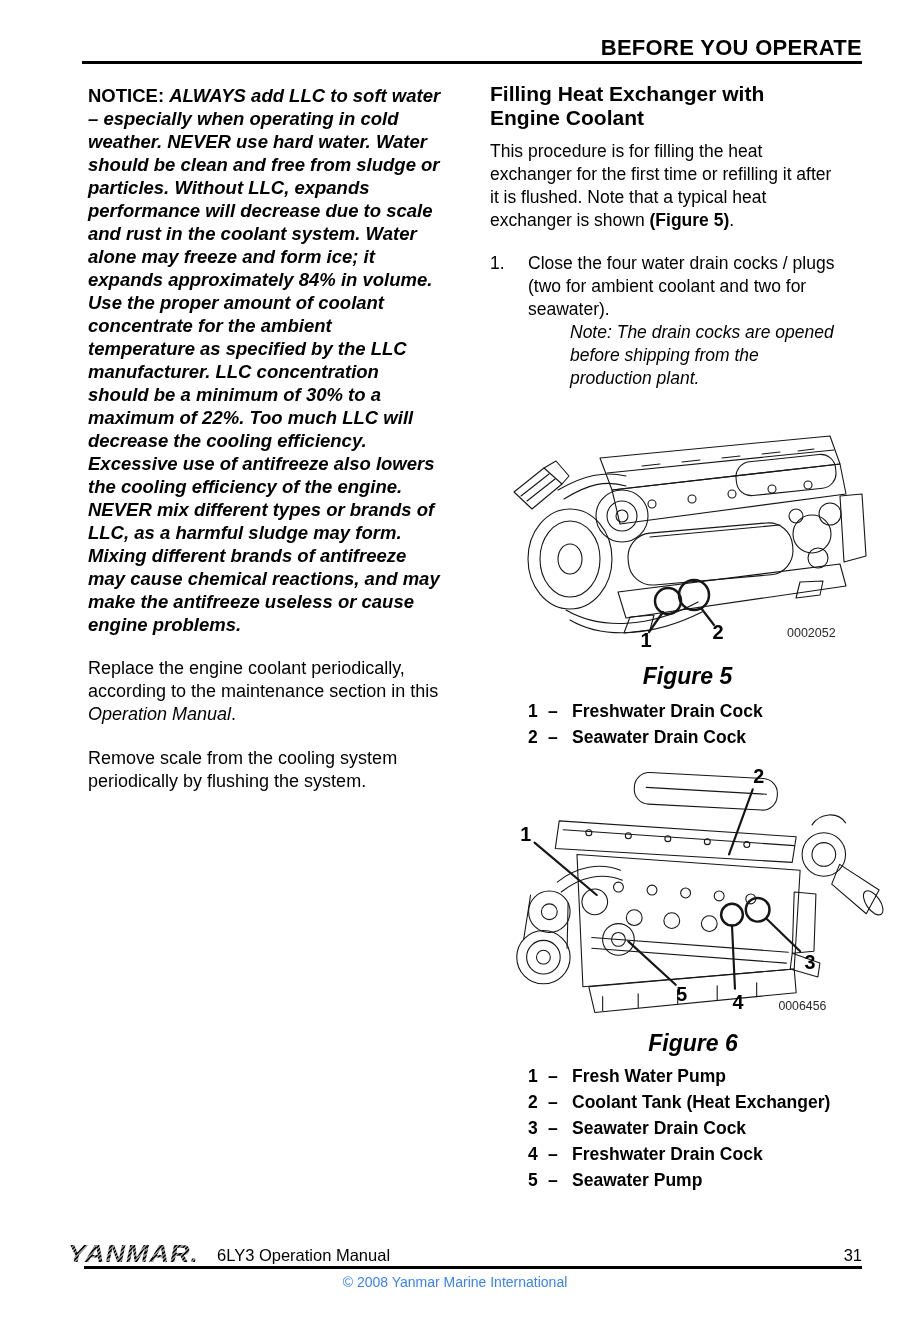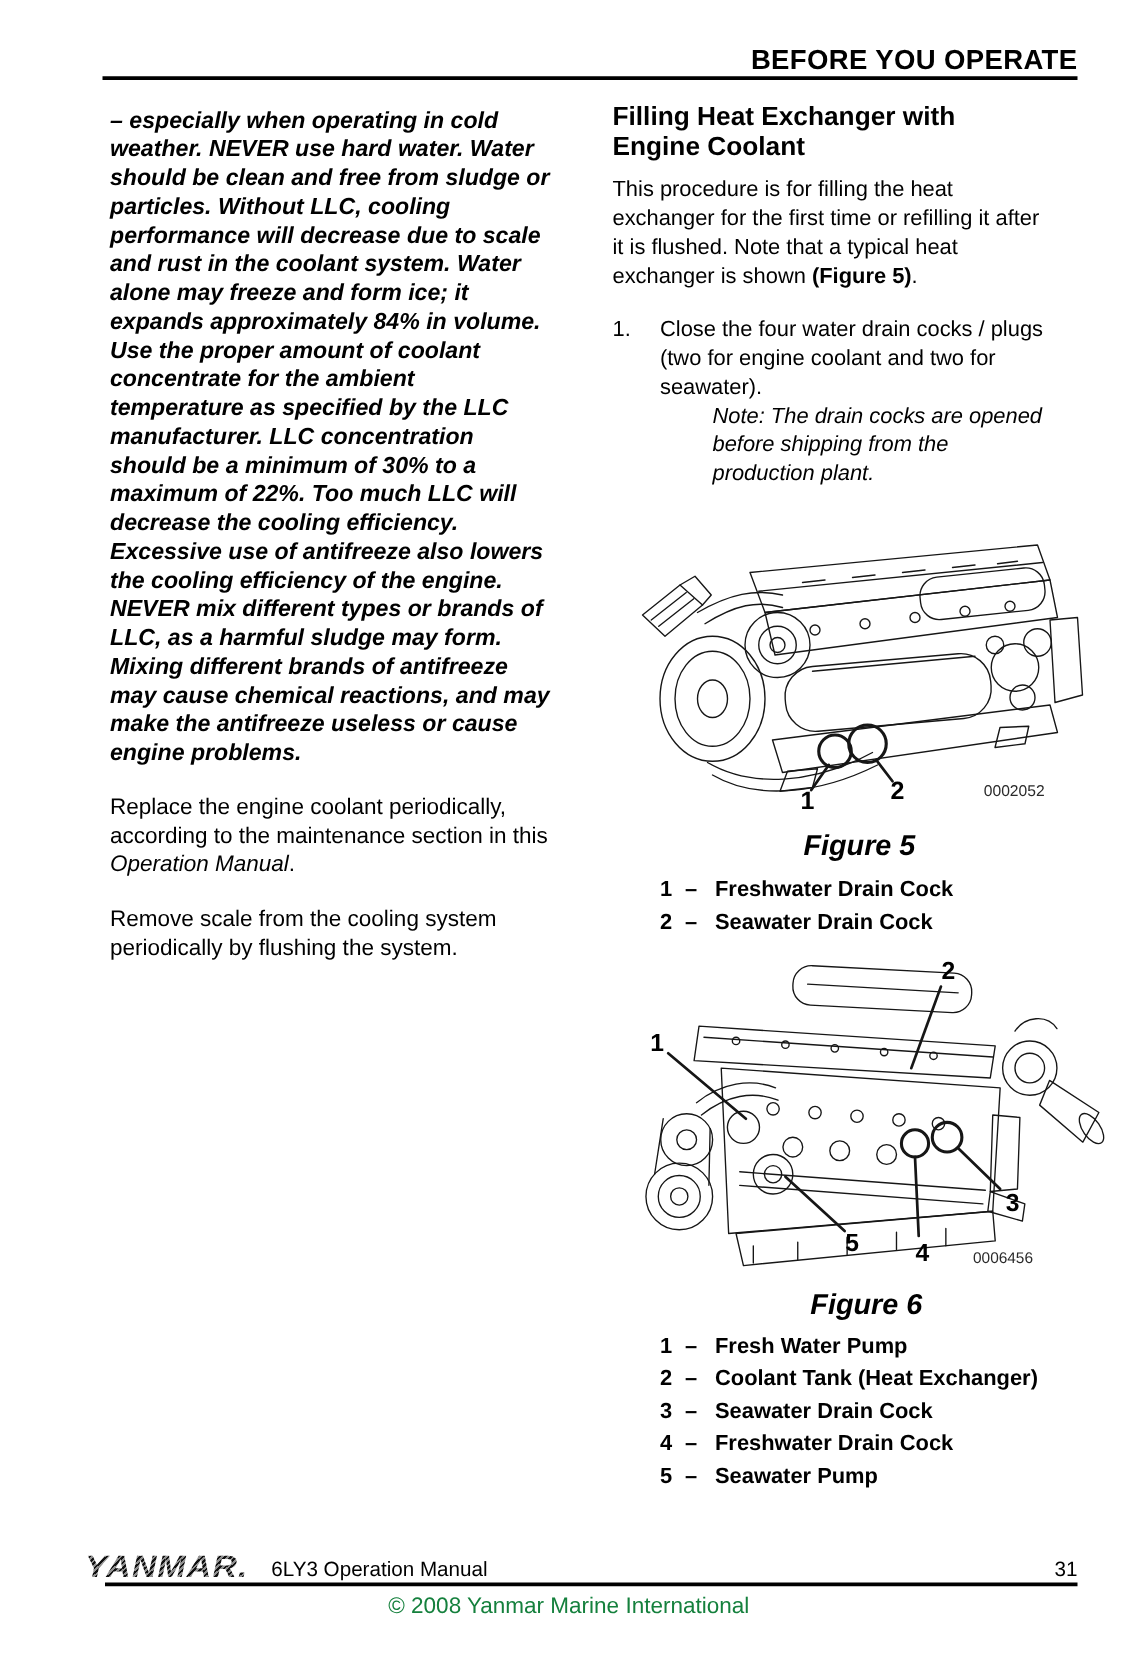--- a/index.html
+++ b/index.html
@@ -47,37 +47,38 @@
 
   
   .footer-row { position:absolute; left:68px; right:48px; top:1237px; display:flex; align-items:baseline; }
   .logo { font-size:27px; font-weight:bold; font-style:italic; letter-spacing:1px; transform:scaleY(.92); transform-origin:left bottom;
           background:repeating-linear-gradient(135deg,#111 0 1.6px,#8f8f8f 1.6px 3.2px);
           -webkit-background-clip:text; background-clip:text; color:transparent; }
   .manual-title { margin-left:18px; font-size:16.5px; }
   .footer-spacer { flex:1; }
   .page-num { font-size:16.5px; }
   .footer-rule { position:absolute; left:84px; right:48px; top:1266px; height:3px; background:#000; }
-  .copyright { position:absolute; left:0; right:0; top:1274px; text-align:center; font-size:18px; color:#15803d; }
+  .copyright { position:absolute; left:0; right:0; top:1274px; text-align:center; font-size:14px; color:#3b82f6; }
 </style>
 </head>
 <body>
 
 <div class="page">
 
   <div class="hdr-title">BEFORE YOU OPERATE</div>
   <div class="hdr-rule"></div>
 
   <div class="col-left">
     <div class="notice">
+      <div class="notice-first"><span class="notice-label">NOTICE:</span> <em>ALWAYS add LLC to soft water</em></div>
       <div class="notice-rest">
           <div>– especially when operating in cold</div>
           <div>weather. NEVER use hard water. Water</div>
           <div>should be clean and free from sludge or</div>
-          <div>particles. Without LLC, cooling</div>
+          <div>particles. Without LLC, expands</div>
           <div>performance will decrease due to scale</div>
           <div>and rust in the coolant system. Water</div>
           <div>alone may freeze and form ice; it</div>
           <div>expands approximately 84% in volume.</div>
           <div>Use the proper amount of coolant</div>
           <div>concentrate for the ambient</div>
           <div>temperature as specified by the LLC</div>
           <div>manufacturer. LLC concentration</div>
           <div>should be a minimum of 30% to a</div>
           <div>maximum of 22%. Too much LLC will</div>
@@ -118,21 +119,21 @@
           <div>it is flushed. Note that a typical heat</div>
         </div>
       <div><span>exchanger is shown </span><b>(Figure 5)</b><span>.</span></div>
     </div>
 
     <div class="step">
       <span class="step-num">1.</span>
       <div class="step-body">
         <div>
             <div>Close the four water drain cocks / plugs</div>
-            <div>(two for engine coolant and two for</div>
+            <div>(two for ambient coolant and two for</div>
             <div>seawater).</div>
           </div>
         <div class="step-note">
             <div>Note: The drain cocks are opened</div>
             <div>before shipping from the</div>
             <div>production plant.</div>
           </div>
       </div>
     </div>
 

